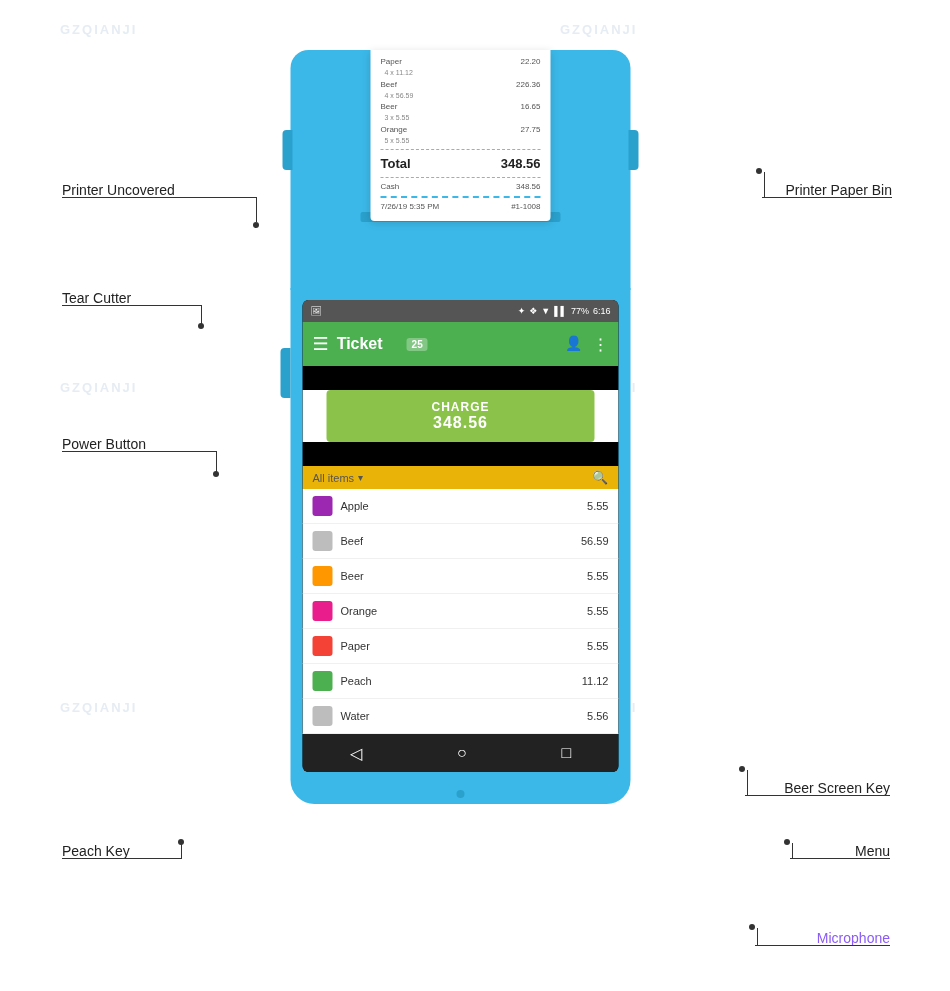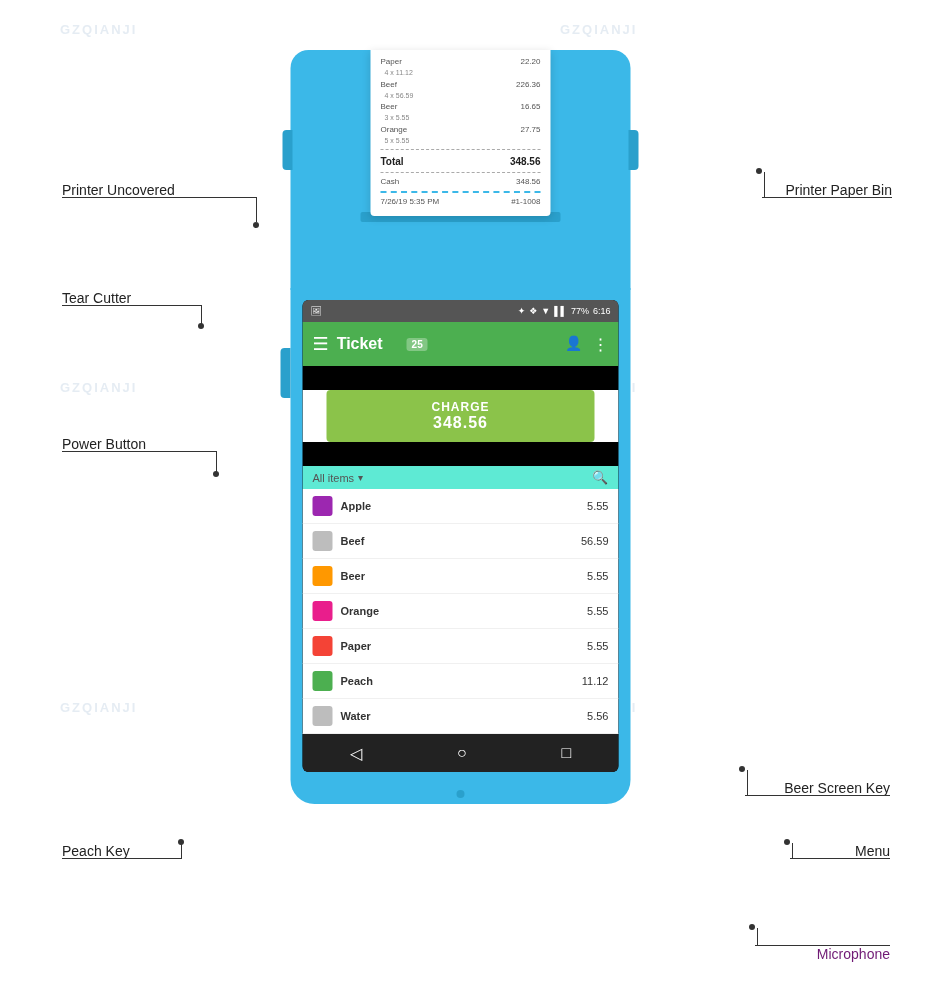--- a/index.html
+++ b/index.html
@@ -58,21 +58,21 @@
       z-index: 10;
       box-shadow: 0 2px 8px rgba(0,0,0,0.15);
     }
 
     .receipt-line {
       display: flex;
       justify-content: space-between;
       line-height: 1.5;
     }
     .receipt-line.small { font-size: 8px; color: #555; }
-    .receipt-line.total { font-weight: bold; font-size: 10px; margin-top: 4px; }
+    .receipt-line.total { font-weight: bold; font-size: 13px; margin-top: 4px; }
     .receipt-dotted { border-bottom: 1px dashed #aaa; margin: 3px 0; }
     .receipt-dotted2 { border-bottom: 2px dashed #3bb8e8; margin: 3px 0; }
 
     .tear-cutter {
       position: absolute;
       top: 162px;
       left: 50%;
       transform: translateX(-50%);
       width: 200px;
       height: 10px;
@@ -189,21 +189,21 @@
     }
 
     
     .filter-bar {
       display: flex;
       align-items: center;
       justify-content: space-between;
       padding: 4px 10px;
       font-size: 11px;
       color: #555;
-      background: #5eead4;
+      background: #eab308;
     }
 
     .filter-dropdown { display: flex; align-items: center; gap: 4px; }
 
     
     .item-list {
       background: #fff;
     }
 
     .item-row {
@@ -216,21 +216,21 @@
     }
 
     .item-color {
       width: 20px;
       height: 20px;
       border-radius: 3px;
       margin-right: 8px;
       flex-shrink: 0;
     }
 
-    .item-name { flex: 1; font-weight: bold; }
+    .item-name { flex: 1; }
     .item-price { color: #333; font-size: 11px; }
 
     
     .nav-bar {
       background: #222;
       height: 38px;
       display: flex;
       align-items: center;
       justify-content: space-around;
     }
@@ -441,16 +441,16 @@
 <div style="position:absolute;top:843px;left:62px;font-size:14px;color:#222;">Peach Key</div>
 <div style="position:absolute;top:858px;left:62px;width:120px;height:1px;background:#333;"></div>
 <div style="position:absolute;top:843px;left:181px;width:1px;height:16px;background:#333;"></div>
 <div style="position:absolute;top:839px;left:178px;width:6px;height:6px;border-radius:50%;background:#333;"></div>
 
 <div style="position:absolute;top:843px;right:60px;font-size:14px;color:#222;">Menu</div>
 <div style="position:absolute;top:858px;right:60px;width:100px;height:1px;background:#333;"></div>
 <div style="position:absolute;top:843px;right:157px;width:1px;height:16px;background:#333;"></div>
 <div style="position:absolute;top:839px;right:160px;width:6px;height:6px;border-radius:50%;background:#333;"></div>
 
-<div style="position:absolute;top:930px;right:60px;font-size:14px;color:#701a75;margin-top:16px;">Microphone</div>
+<div style="position:absolute;top:930px;right:60px;font-size:14px;color:#8b5cf6;">Microphone</div>
 <div style="position:absolute;top:945px;right:60px;width:135px;height:1px;background:#333;"></div>
 <div style="position:absolute;top:928px;right:192px;width:1px;height:18px;background:#333;"></div>
 <div style="position:absolute;top:924px;right:195px;width:6px;height:6px;border-radius:50%;background:#333;"></div>
 
 </body></html>

